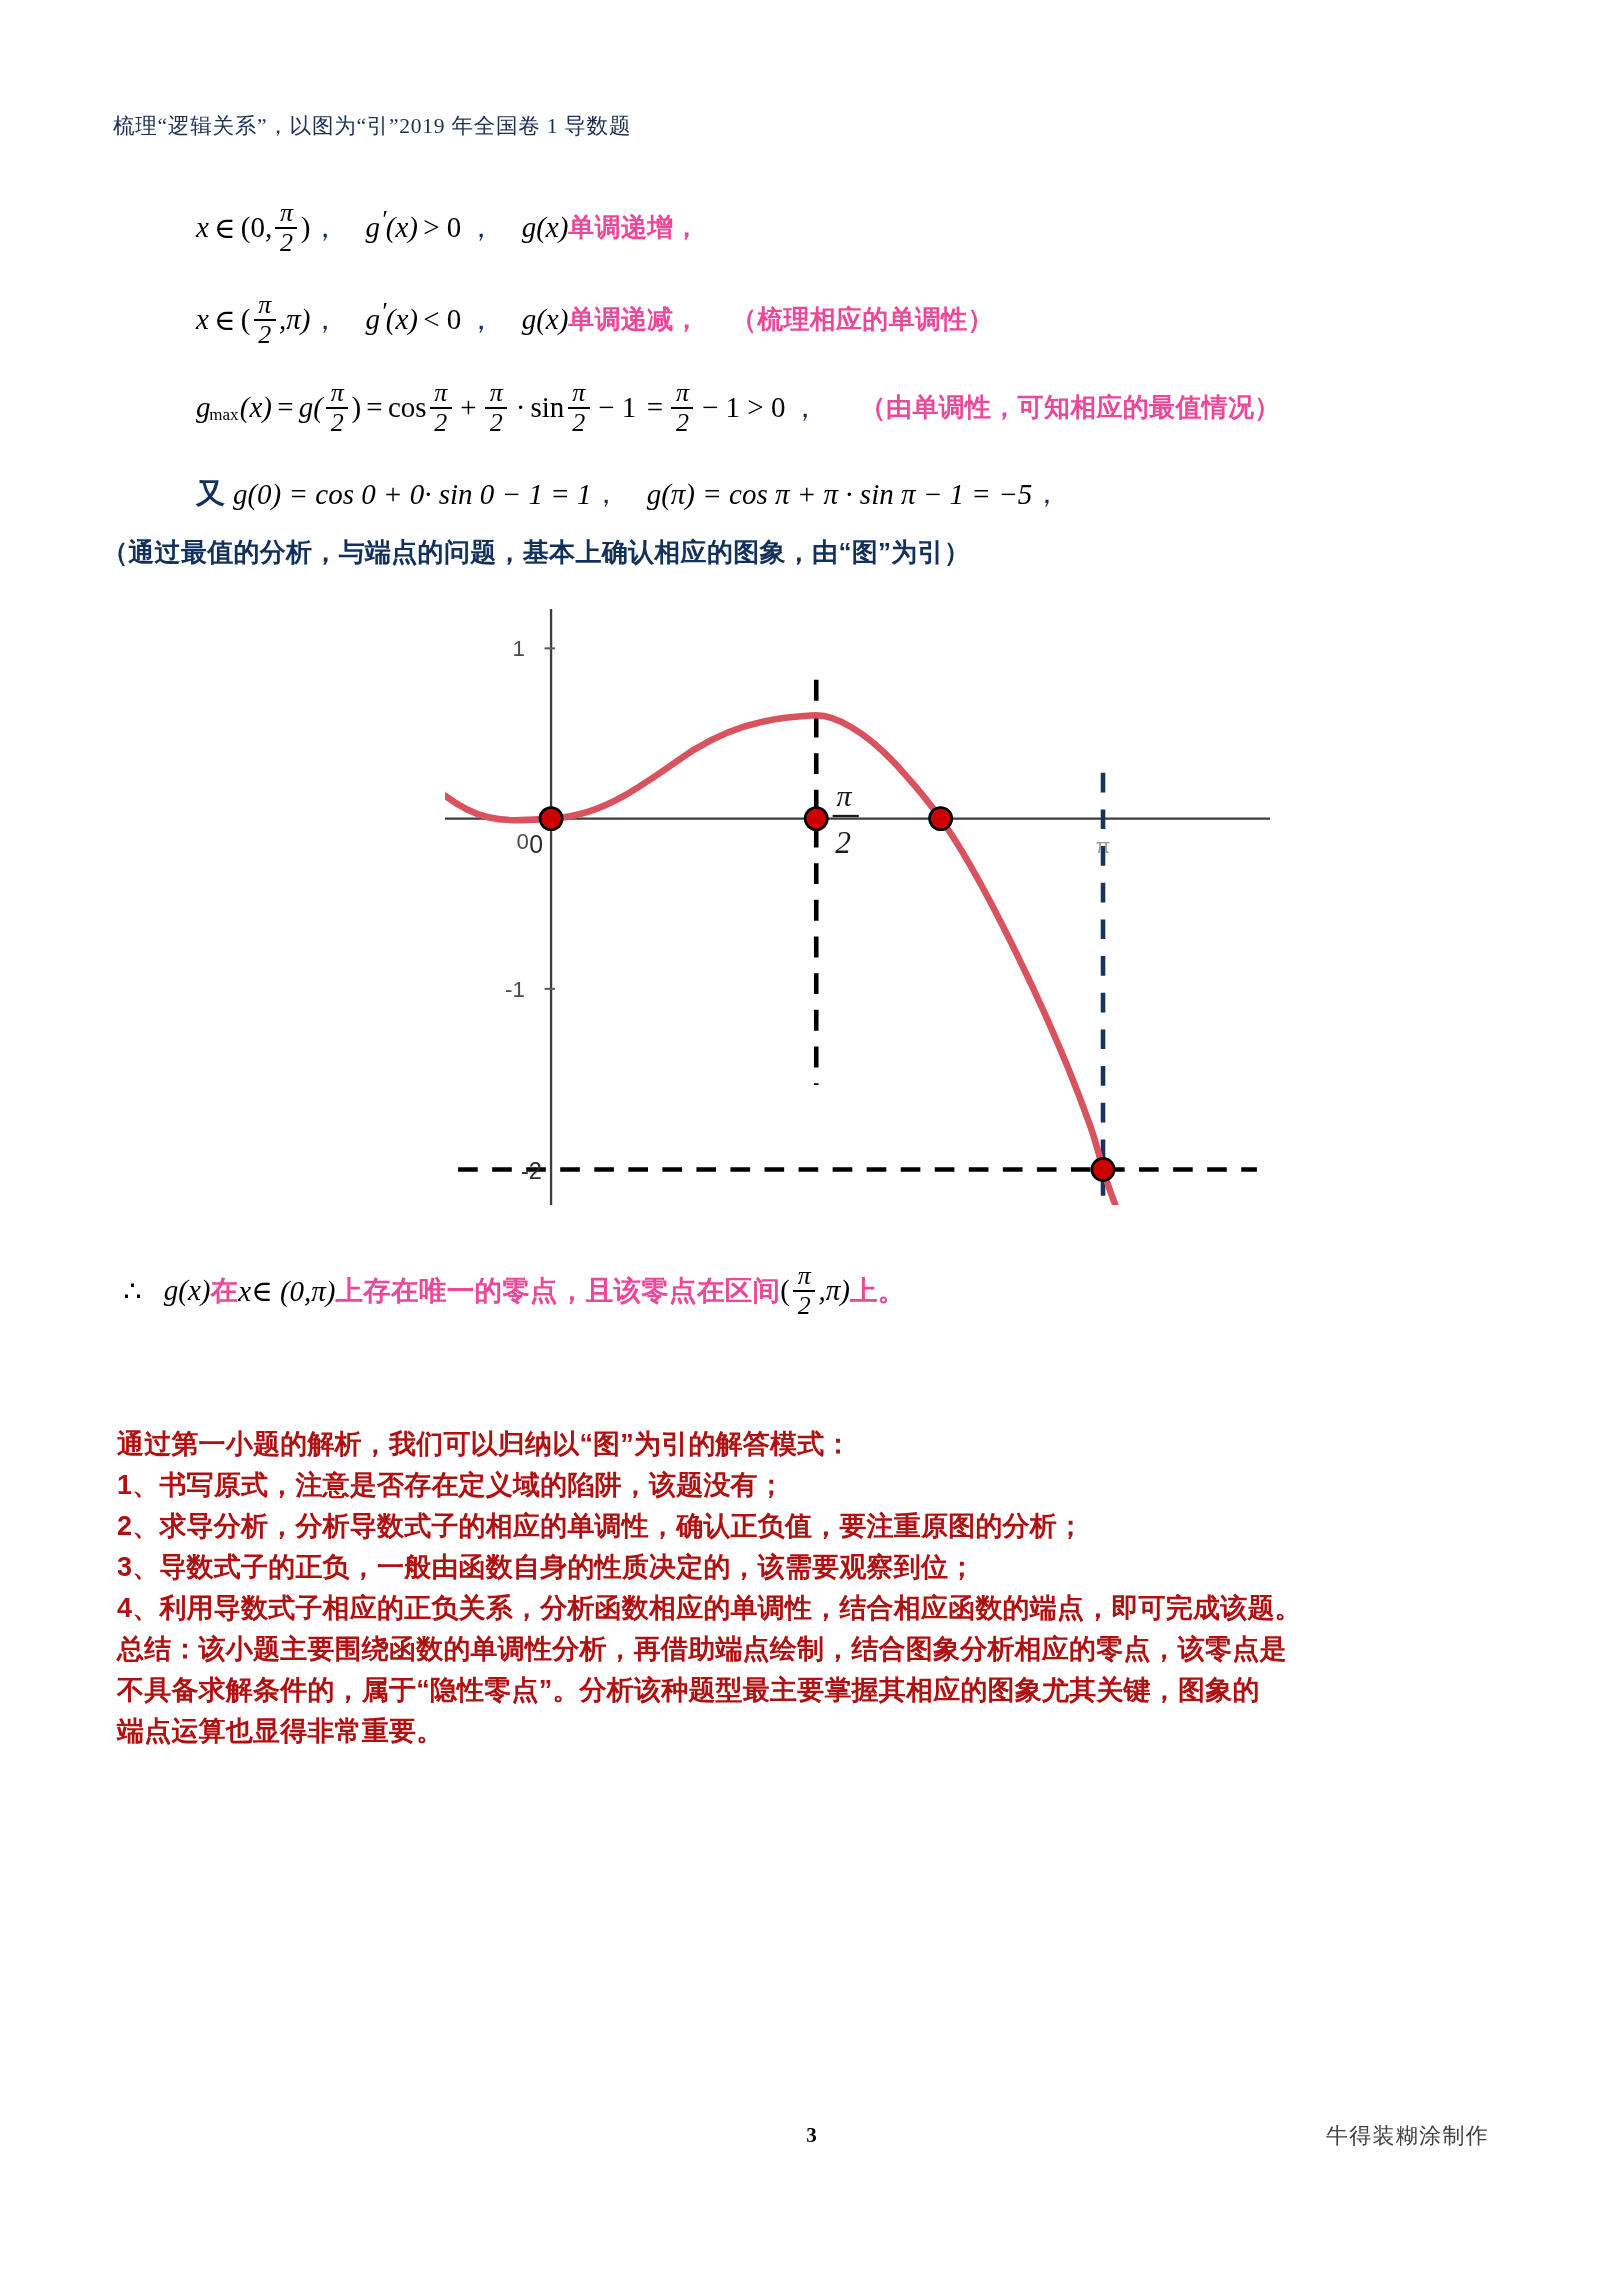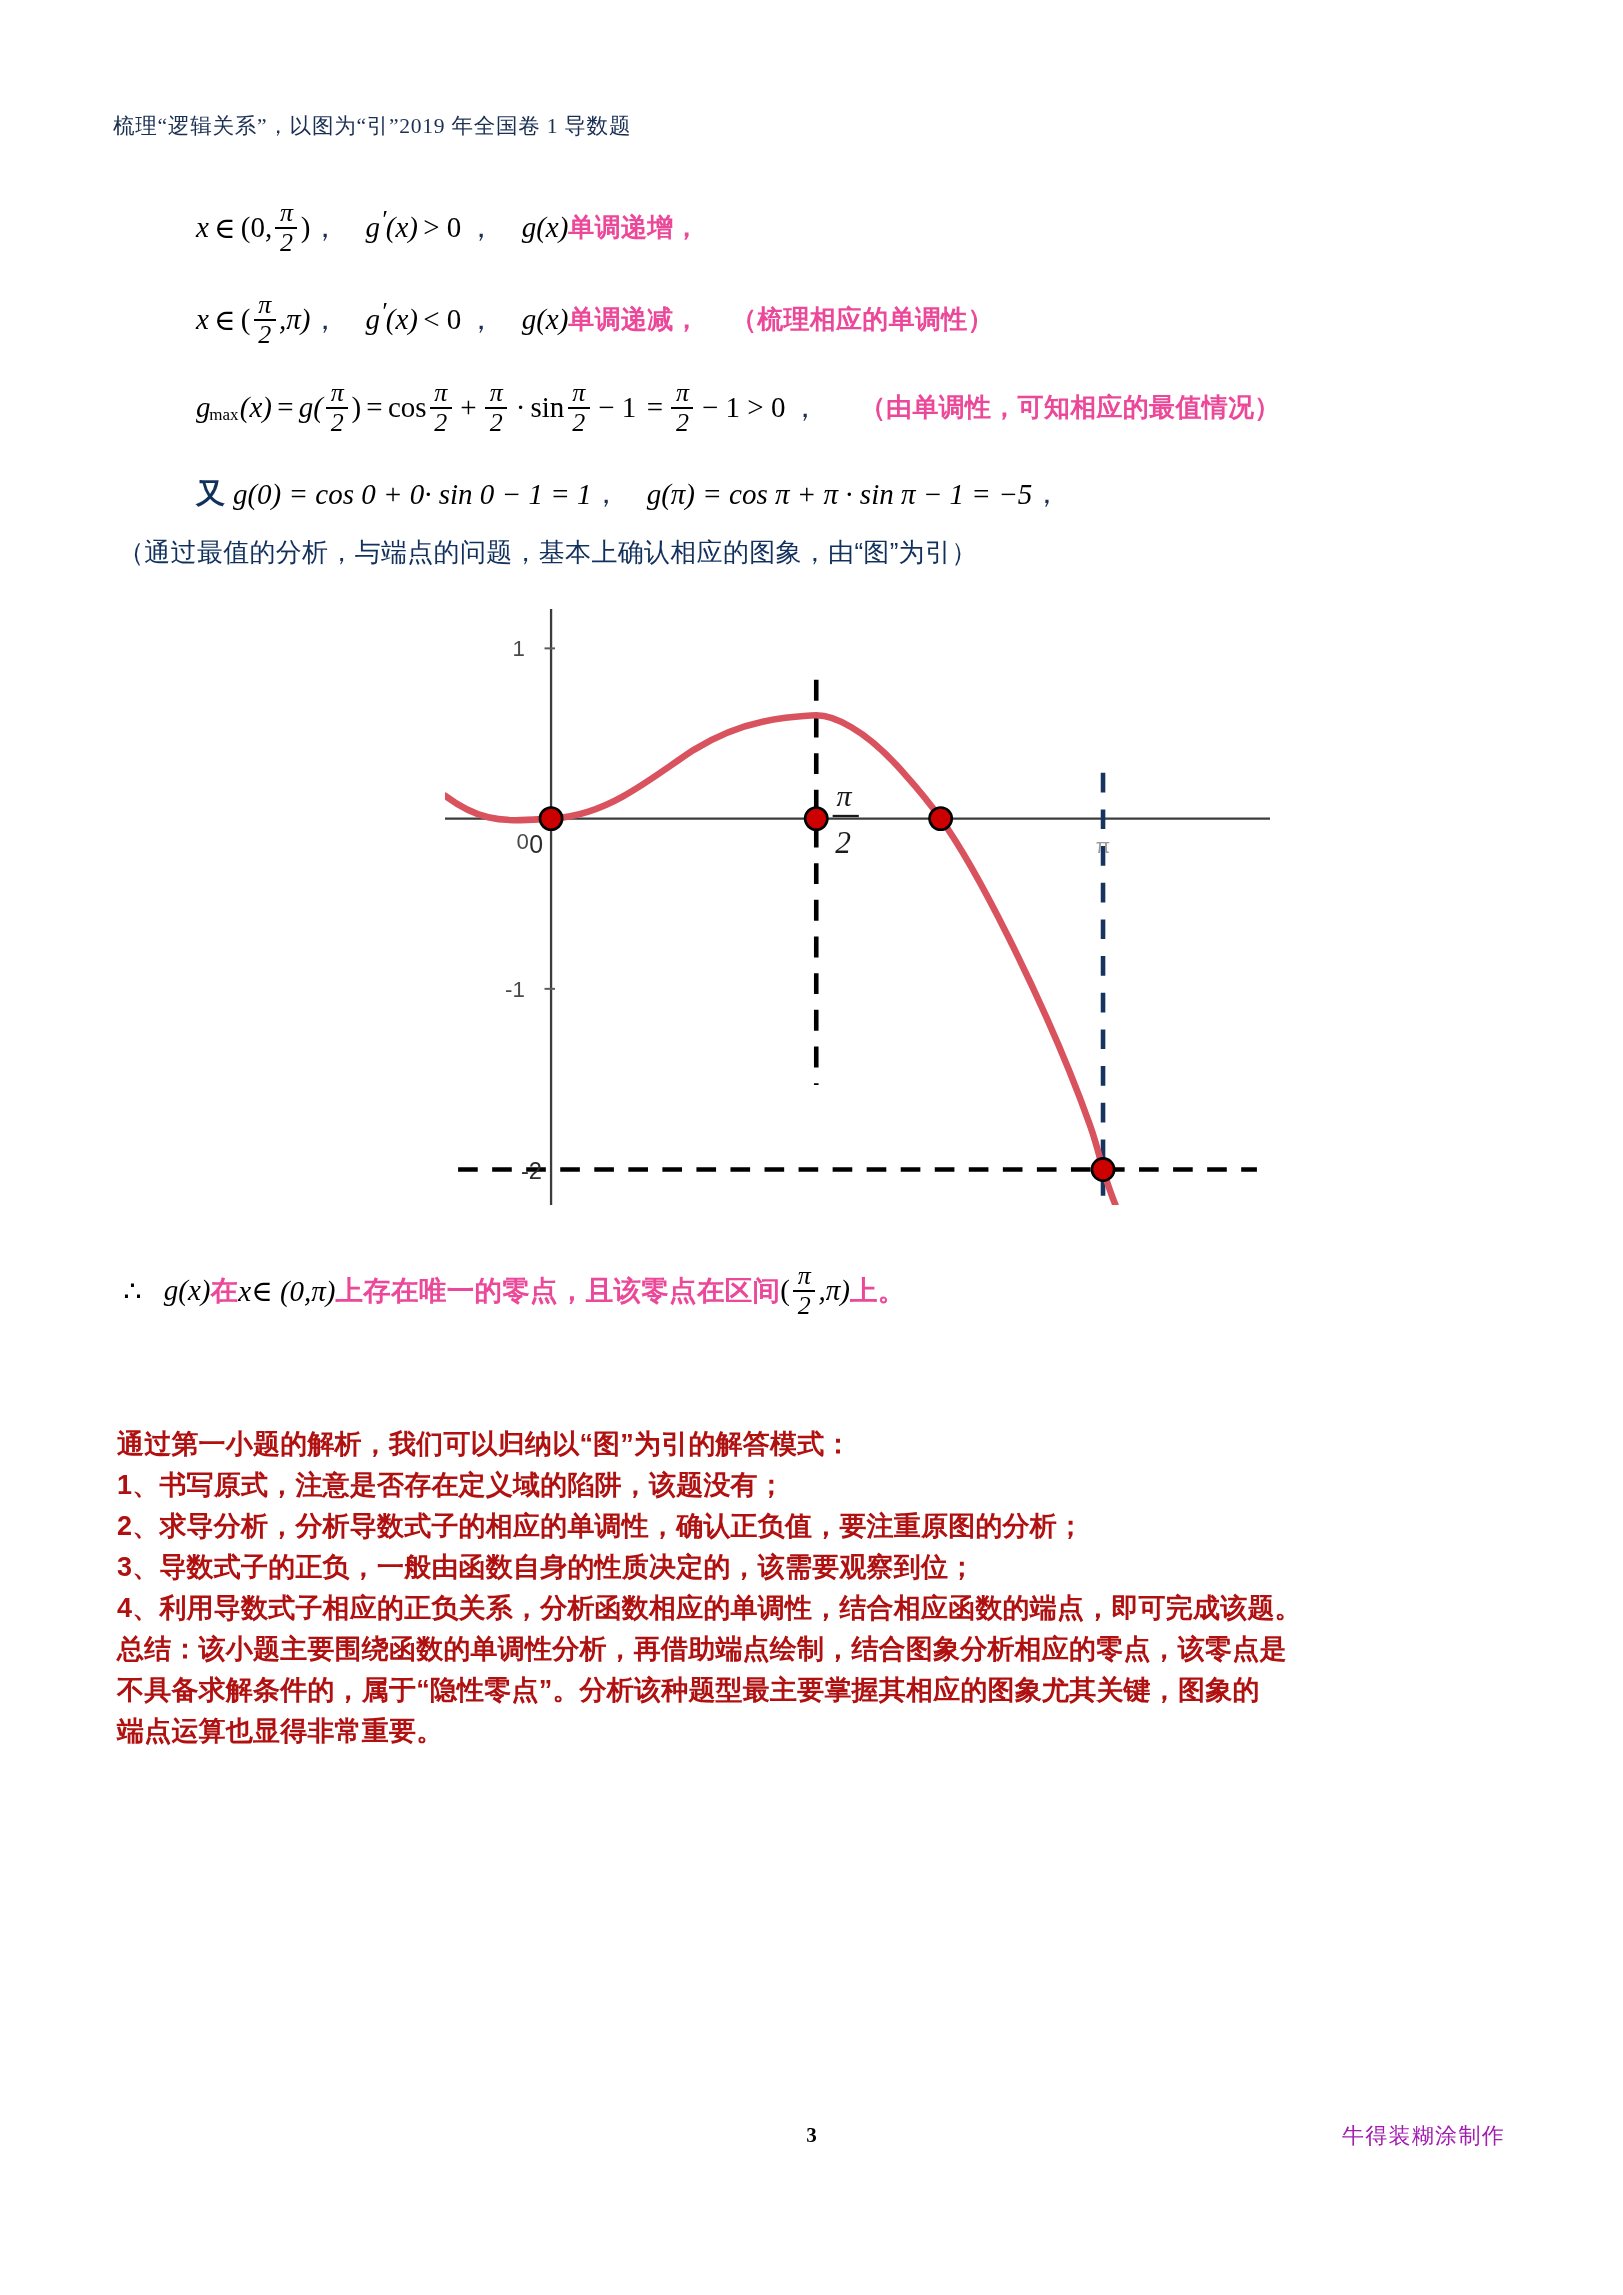--- a/index.html
+++ b/index.html
@@ -107,25 +107,25 @@
     font-size: 29px;
     font-weight: 700;
     padding-right: 7.9px;
   }
   .space-sm { display:inline-block; width: 17px; }
   .space-md { display:inline-block; width: 31px; }
 
   
   .blue-para {
     position: absolute;
-    left: 118px;
+    left: 102px;
     top: 535px;
     font-family: "Liberation Sans", "DejaVu Sans", sans-serif;
     font-size: 26px;
-    font-weight: 400;
+    font-weight: 700;
     color: #12305c;
     letter-spacing: 0.3px;
     white-space: nowrap;
   }
 
   
   .graph {
     position: absolute;
     left: 445px;
     top: 609px;
@@ -169,24 +169,24 @@
     top: 2123px;
     width: 1623px;
     text-align: center;
     font-size: 21px;
     font-weight: bold;
     color: #000;
     font-family: "Liberation Serif","DejaVu Serif",serif;
   }
   .footer-credit {
     position: absolute;
-    right: 118px;
+    right: 134px;
     top: 2121px;
     font-size: 22px;
-    color: #a21caf;
+    color: #404040;
     font-family: "Liberation Serif","DejaVu Serif",serif;
     letter-spacing: 1.3px;
     margin-left: 40px;
   }
 </style>
 </head>
 <body>
 
 <div class="page">
 

